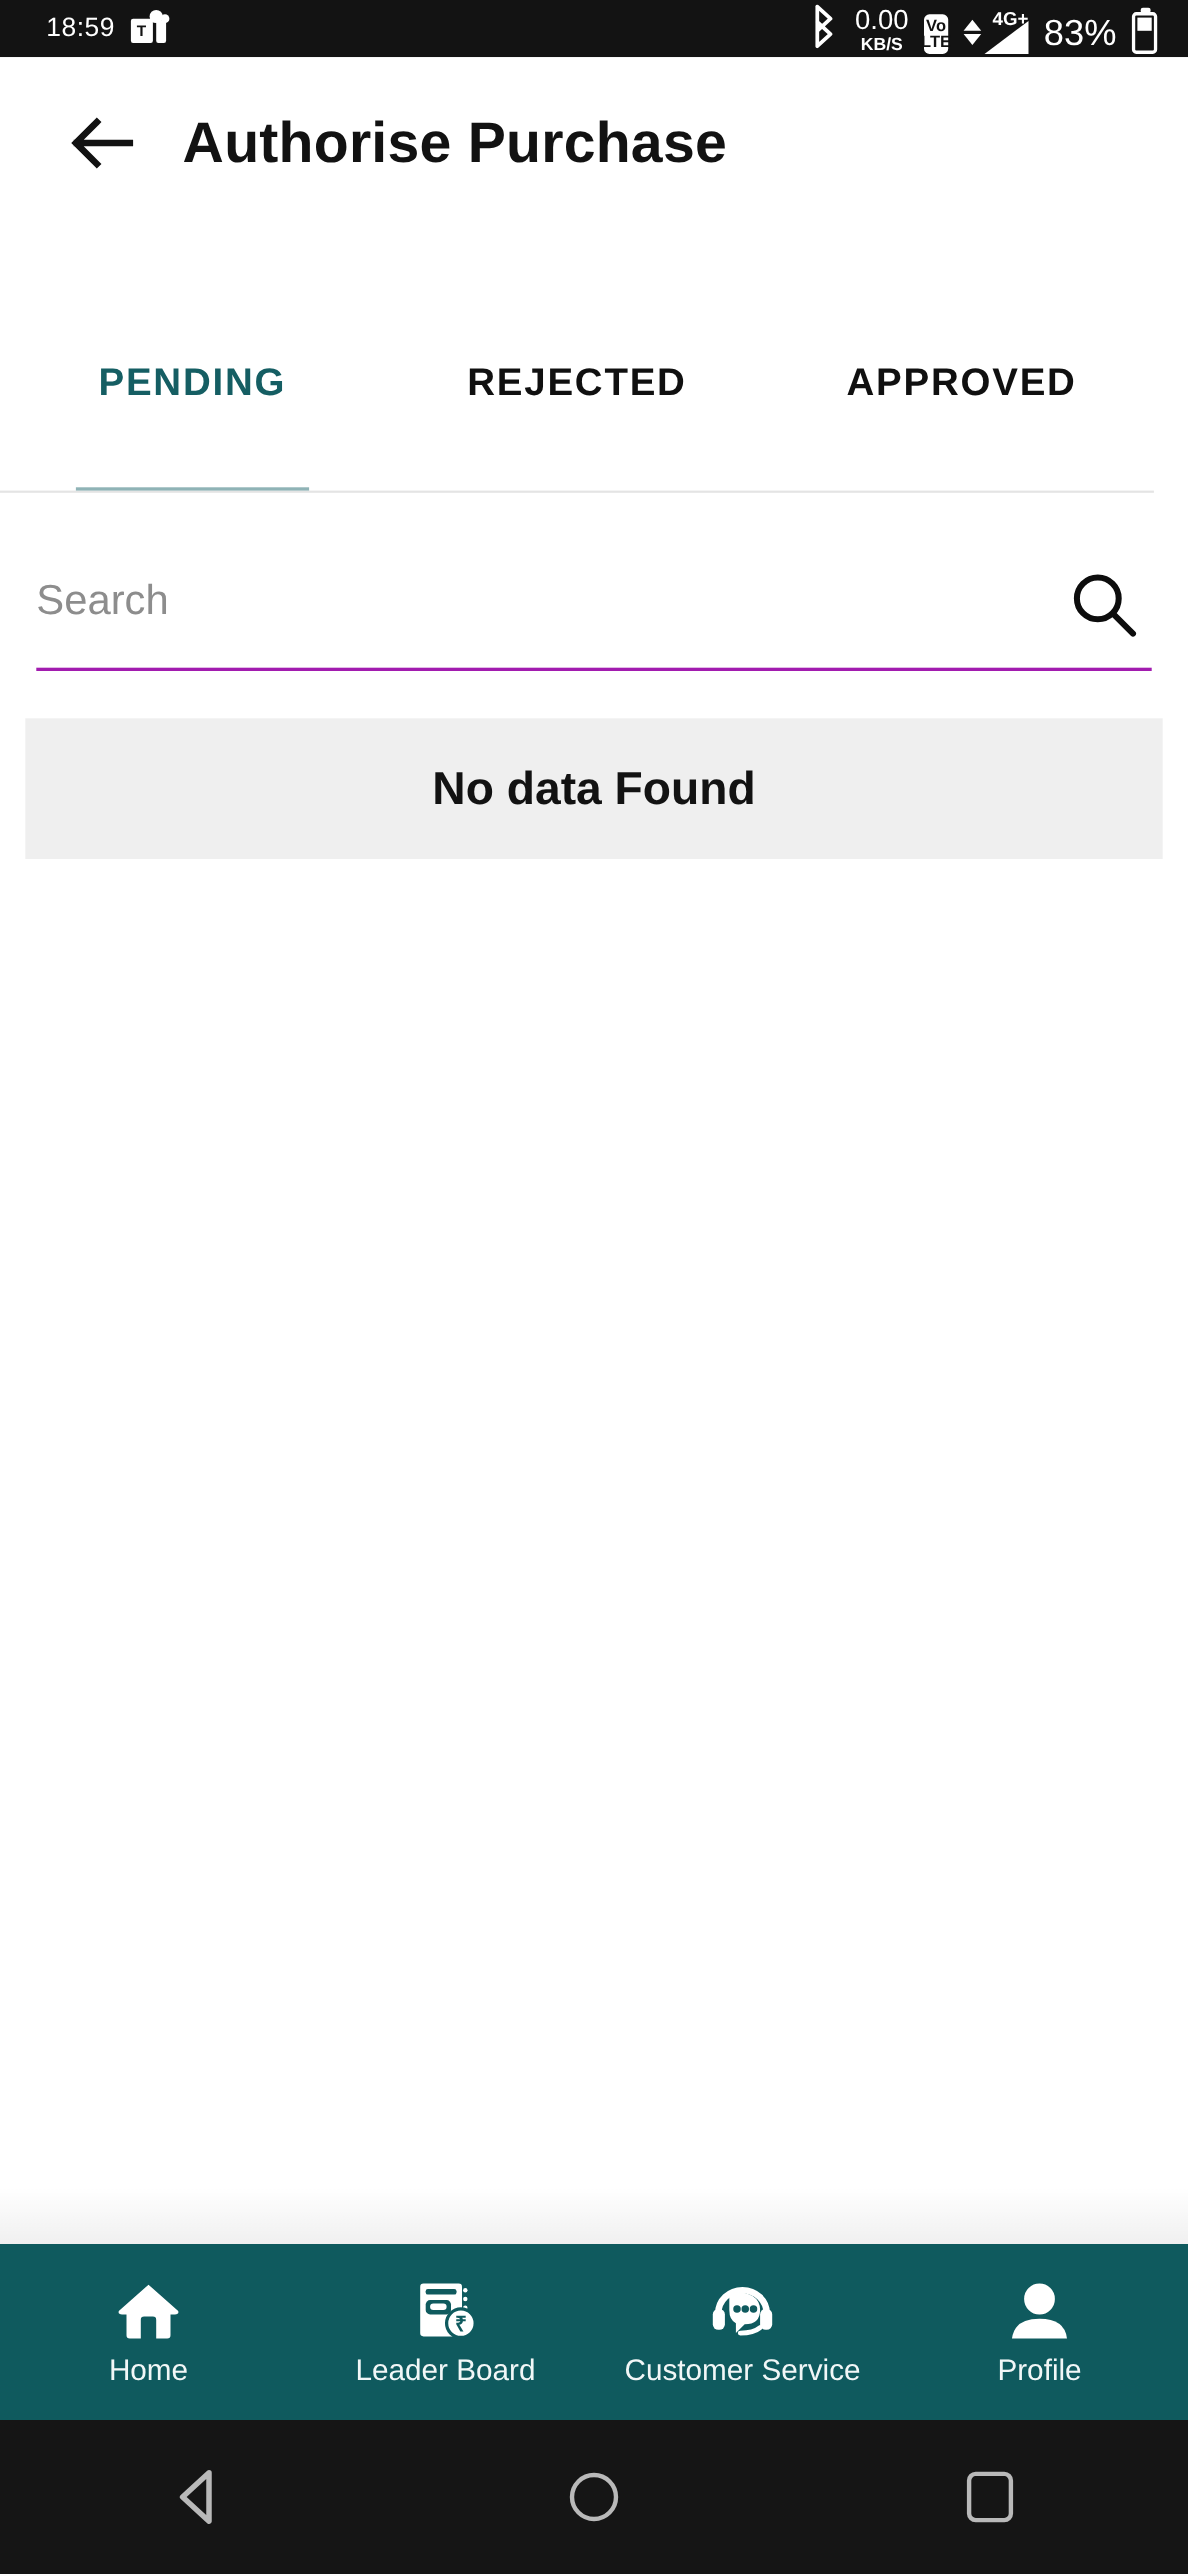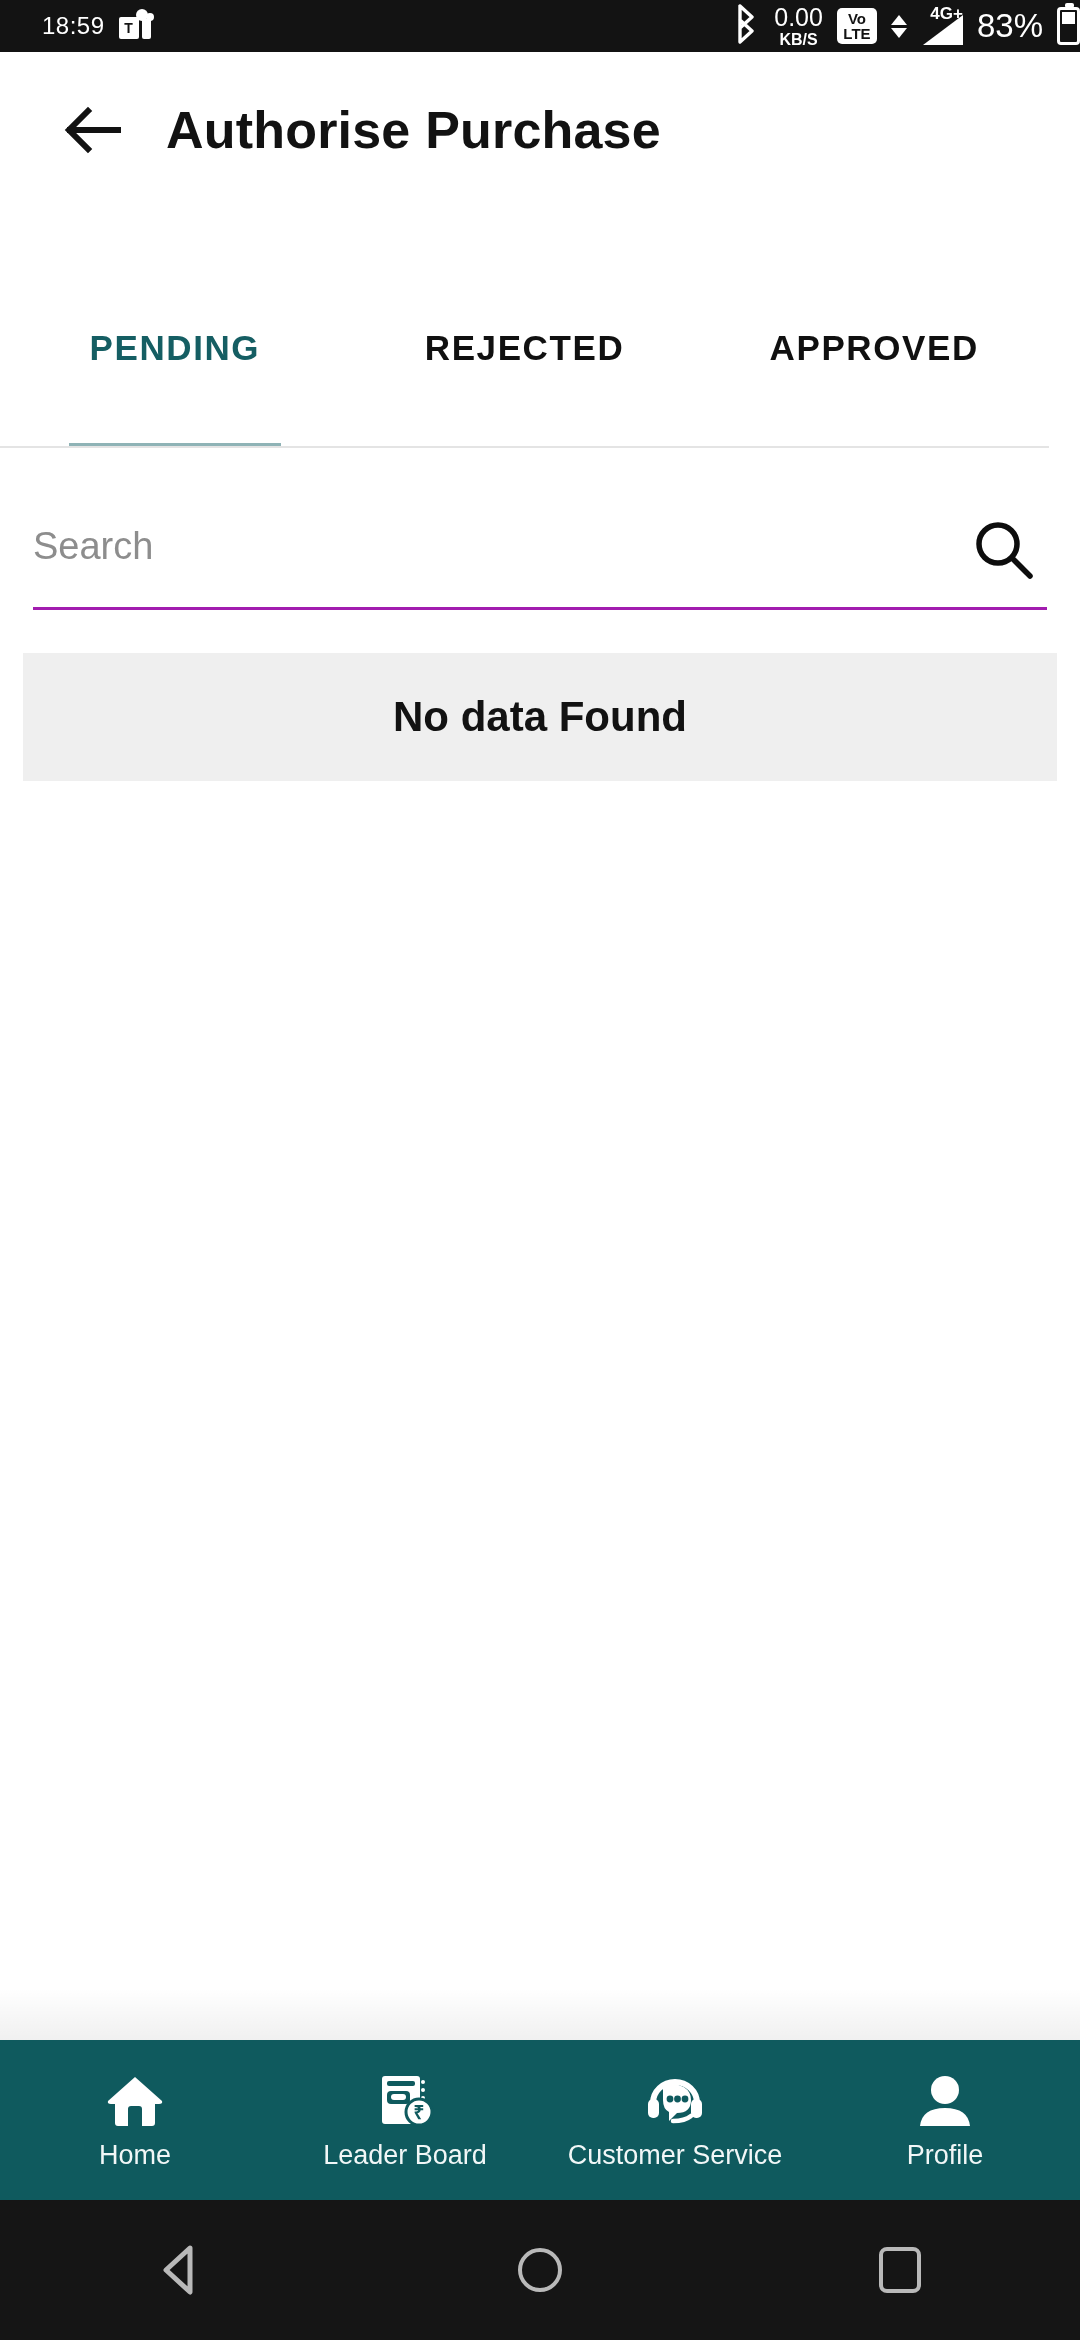--- a/index.html
+++ b/index.html
@@ -45,41 +45,41 @@
     width:12px; height:12px; border-radius:50%;
     background:#ffffff;
   }
   #teams-icon .tc2 {
     position:absolute; left:27px; top:4px;
     width:8px; height:8px; border-radius:50%;
     background:#ffffff;
   }
 
   #status-right {
-    margin-left:auto; 
-    display:flex; align-items:center; gap:14px;
+    margin-left:auto; margin-right:28px;
+    display:flex; align-items:flex-end; gap:14px;
   }
   .sb-ico { display:block; }
   #data-speed {
     display:flex; flex-direction:column; align-items:center;
     line-height:1;
   }
   #data-speed .ds-num { font-size:25px; font-weight:500; }
   #data-speed .ds-unit { font-size:16px; font-weight:600; margin-top:2px; }
 
   #volte-icon {
-    width:40px; height:36px; background:#ffffff; color:#131313;
+    width:22px; height:36px; background:#ffffff; color:#131313;
     border-radius:5px;
     display:flex; flex-direction:column;
     align-items:center; justify-content:center;
     font-size:15px; font-weight:700; line-height:1.0;
   }
   #volte-icon span { display:block; }
 
-  #signal-wrap { display:flex; align-items:center; gap:14px; }
+  #signal-wrap { display:flex; align-items:center; gap:1px; }
   #signal-arrows {
     display:flex; flex-direction:column; align-items:center; gap:3px;
   }
   .arw-up {
     width:0;height:0;border-left:8px solid transparent;
     border-right:8px solid transparent;border-bottom:10px solid #fff;
   }
   .arw-dn {
     width:0;height:0;border-left:8px solid transparent;
     border-right:8px solid transparent;border-top:10px solid #fff;

